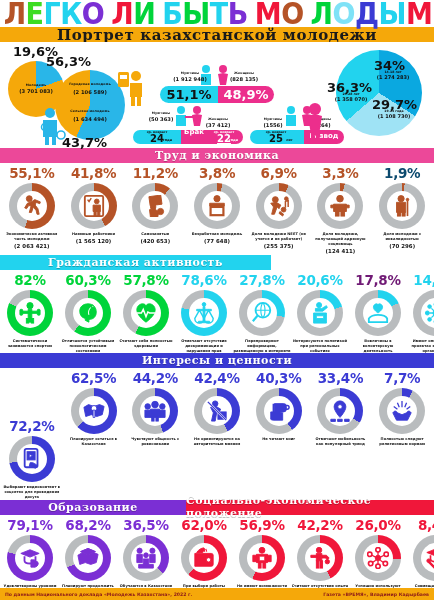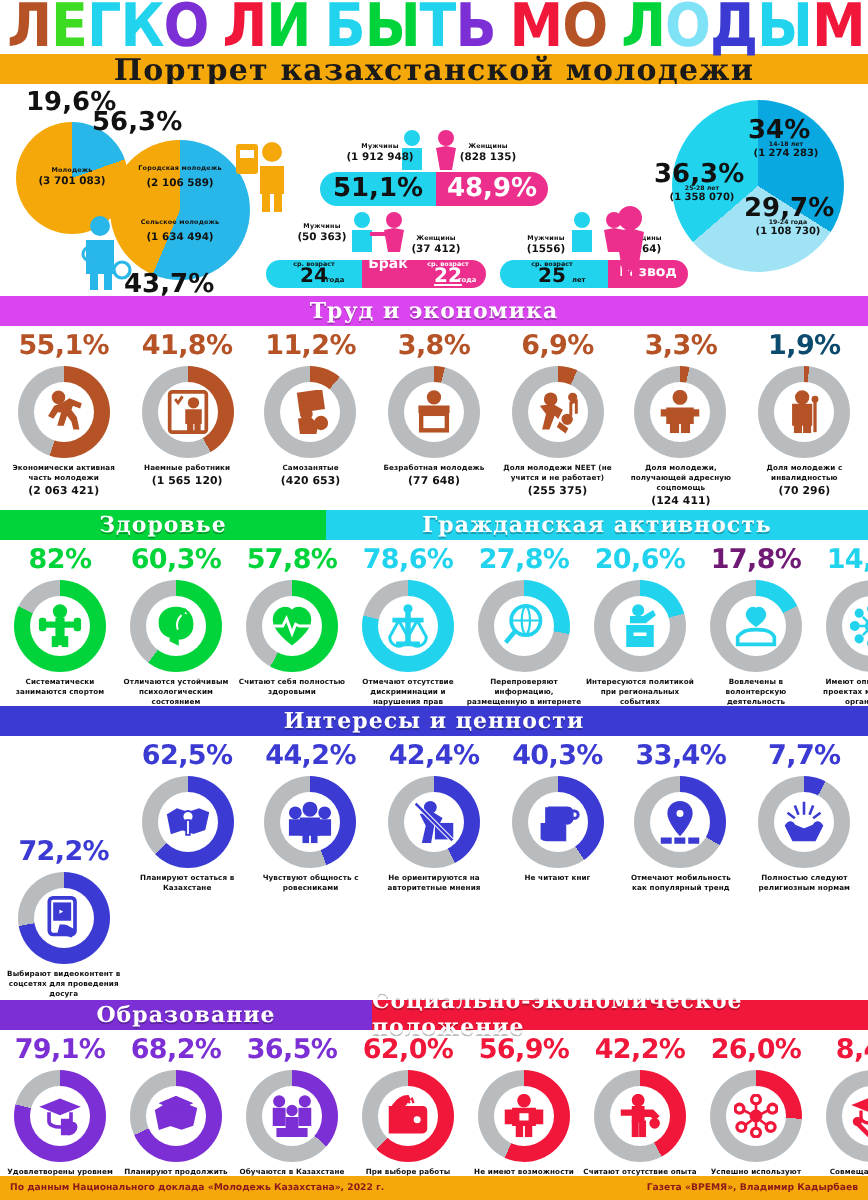--- a/index.html
+++ b/index.html
@@ -234,21 +234,21 @@
     <div style="position:absolute;left:370px;top:67px;width:48px;text-align:center;font:bold 3.1px 'DejaVu Sans',sans-serif;color:#111;">19-24 года</div>
     <div style="position:absolute;left:368px;top:71px;width:52px;text-align:center;font:bold 5px 'DejaVu Sans',sans-serif;color:#111;">(1 108 730)</div>
 
     <div style="position:absolute;left:327px;top:38px;font:bold 13px 'DejaVu Sans',sans-serif;color:#111;">36,3%</div>
     <div style="position:absolute;left:326px;top:50px;width:50px;text-align:center;font:bold 3.1px 'DejaVu Sans',sans-serif;color:#111;">25-28 лет</div>
     <div style="position:absolute;left:324px;top:54px;width:54px;text-align:center;font:bold 5px 'DejaVu Sans',sans-serif;color:#111;">(1 358 070)</div>
   </div>
 
   <div id="sections-root">
       <div class="sec-row">
-        <div class="sec-head" style="background: #d946ef; width: 434px;">Труд и экономика</div>
+        <div class="sec-head" style="background: #ec4899; width: 434px;">Труд и экономика</div>
       </div>
       <div class="stats">
         <div class="stat">
           <div class="v" style="color: rgb(181, 83, 39);">55,1%</div>
           <div class="ring-wrap">
             <div class="ring" style="background: conic-gradient(rgb(181, 83, 39) 0deg, rgb(181, 83, 39) 198.36deg, rgb(185, 188, 190) 198.36deg, rgb(185, 188, 190) 360deg);"></div>
             <div class="ring-hole">
               <svg width="22" height="22" viewBox="0 0 24 24" fill="#b55327" stroke="#b55327">
                 <circle cx="9" cy="4" r="3.2"></circle>
                 <path d="M12 7l-5 2-3 5 2 1 2.5-3.5L11 12l-2 7h2.5l2-6 3 4 1 4h2.3l-1.3-6-3-4 1-3 4 1.5.6-2-6.1-2.5z"></path>
@@ -348,21 +348,20 @@
                 <rect x="12" y="19" width="3.4" height="4"></rect>
                 <path d="M18 6v17" stroke-width="1.8"></path>
                 <circle cx="18" cy="5" r="1.4"></circle>
               </svg>
             </div>
           </div>
           <div class="cap">Доля молодежи с инвалидностью<span class="n">(70 296)</span></div>
         </div>
       </div>
       <div class="sec-row">
-        <div class="sec-head" style="background: rgb(0, 212, 58); width: 163px;">Здоровье</div>
         <div class="sec-head" style="background: rgb(34, 211, 238); width: 271px;">Гражданская активность</div>
       </div>
       <div class="stats">
         <div class="stat">
           <div class="v" style="color: rgb(0, 212, 58);">82%</div>
           <div class="ring-wrap">
             <div class="ring" style="background: conic-gradient(rgb(0, 212, 58) 0deg, rgb(0, 212, 58) 295.2deg, rgb(185, 188, 190) 295.2deg, rgb(185, 188, 190) 360deg);"></div>
             <div class="ring-hole">
               <svg width="22" height="22" viewBox="0 0 24 24" fill="#00d43a" stroke="#00d43a">
                 <circle cx="12" cy="4" r="3.4"></circle>

